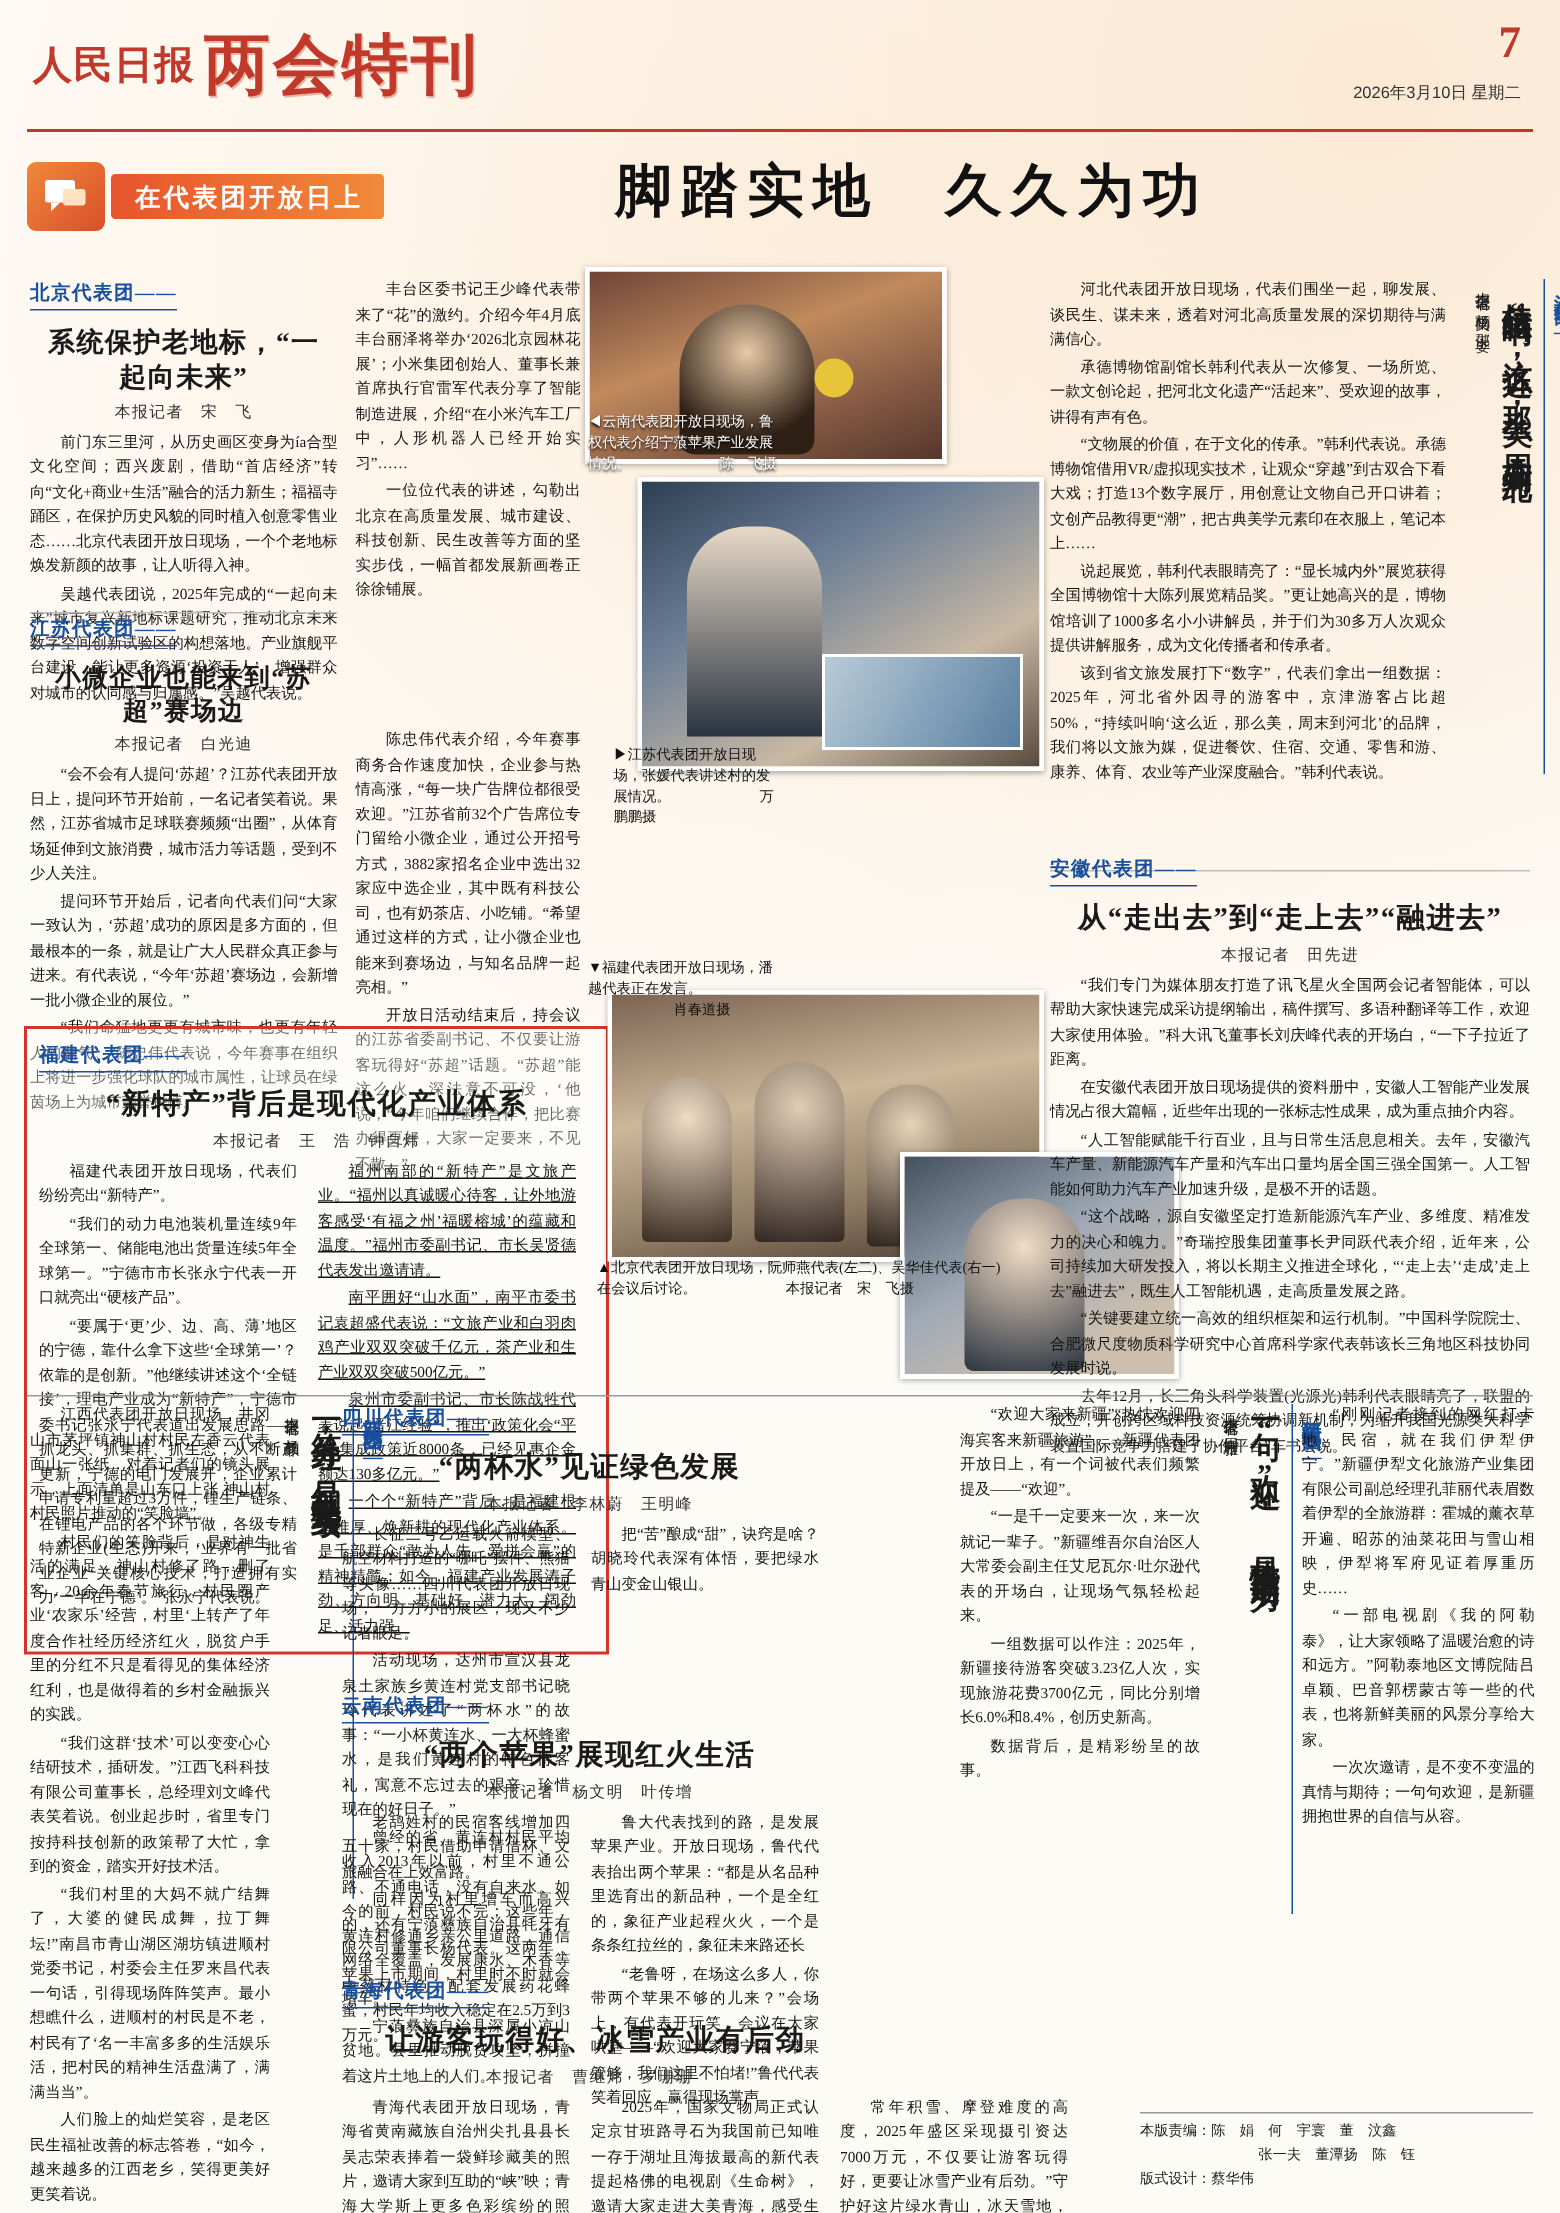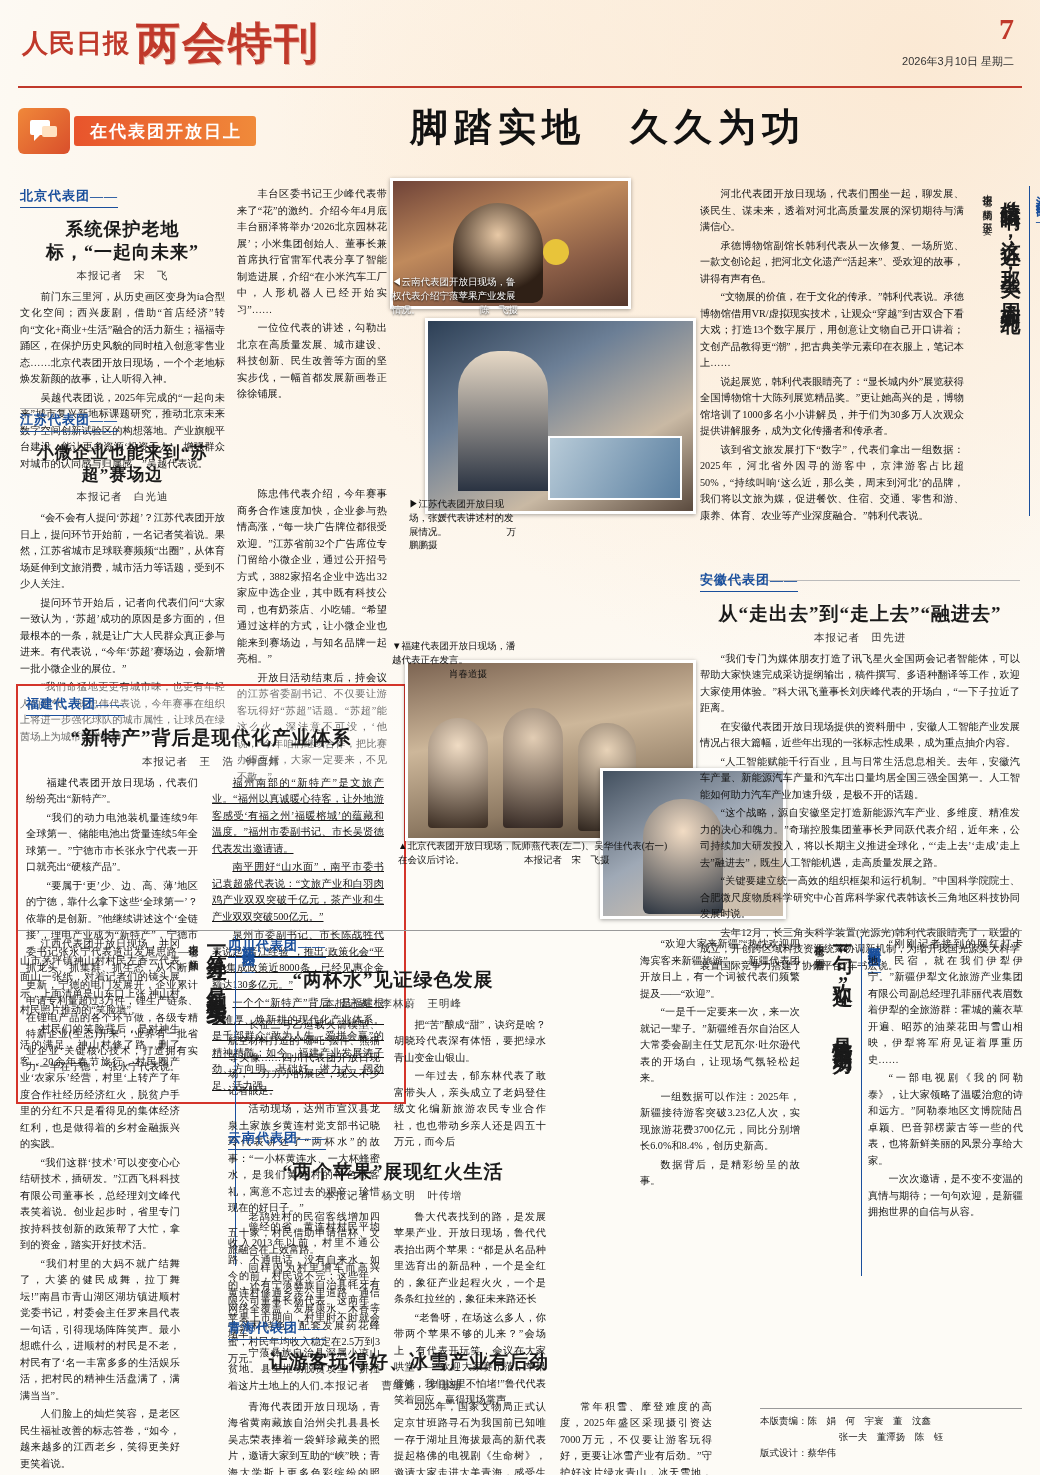--- a/index.html
+++ b/index.html
@@ -88,21 +88,21 @@
   
   .col { position:absolute; }
   .hd-dept {
     font-size:13px; font-weight:bold; color:#1a4f9c;
     border-bottom:1px solid #1a4f9c;
     display:inline-block; padding-bottom:2px; margin-bottom:6px;
     letter-spacing:1px;
   }
   .hd-title {
     font-size:21px; font-weight:bold; text-align:center;
-    letter-spacing:1px; line-height:1.3; margin:4px 16px 4px;
+    letter-spacing:1px; line-height:1.3; margin:4px 4px 4px;
   }
   .byline {
     font-size:10.5px; text-align:center; color:#333; margin-bottom:6px;
     letter-spacing:1px;
   }
   .body-txt {
     font-size:10.2px; line-height:1.62; text-align:justify;
     color:#141414;
     text-indent:2em;
   }
@@ -326,21 +326,20 @@
     <div class="hd-title" style="font-size:19px;">“两杯水”见证绿色发展</div>
     <div class="byline">本报记者　李林蔚　王明峰</div>
     <div style="display:flex; gap:14px;">
       <div class="body-txt" style="width:152px;">
         <p>长征三号乙运载火箭模型、航空材料打造的“哪吒”摆件、熊猫等头像……四川代表团开放日现场，一方方小的展区，现又不少记者眼足。</p>
         <p>活动现场，达州市宣汉县龙泉土家族乡黄连村党支部书记晓玲代表讲述了“两杯水”的故事：“一小杯黄连水、一大杯蜂蜜水，是我们黄连村的特色待客礼，寓意不忘过去的艰辛，珍惜现在的好日子。”</p>
         <p>曾经的省、黄连村村民平均收入2013年以前，村里不通公路、不通电话，没有自来水。如今的前，村民说不完；这些年，黄连村修通乡亲公里道路，通信网络全覆盖，发展康水、木香等中药材特色，配套发展药花蜂蜜，村民年均收入稳定在2.5万到3万元。</p>
       </div>
       <div class="body-txt" style="width:152px;">
         <p>把“苦”酿成“甜”，诀窍是啥？胡晓玲代表深有体悟，要把绿水青山变金山银山。</p>
-        <p>一年过去，郁东林代表了敢富带头人，亲头成立了老妈登住绒文化编新旅游农民专业合作社，也也带动乡亲人还是四五十万元，而今后</p>
       </div>
     </div>
   </div>
 
   <div class="col" style="left:228px; top:1128px; width:330px;">
     <div class="hd-dept">云南代表团——</div>
     <div class="hd-title" style="font-size:19px;">“两个苹果”展现红火生活</div>
     <div class="byline">本报记者　杨文明　叶传增</div>
     <div style="display:flex; gap:14px;">
       <div class="body-txt" style="width:152px;">

